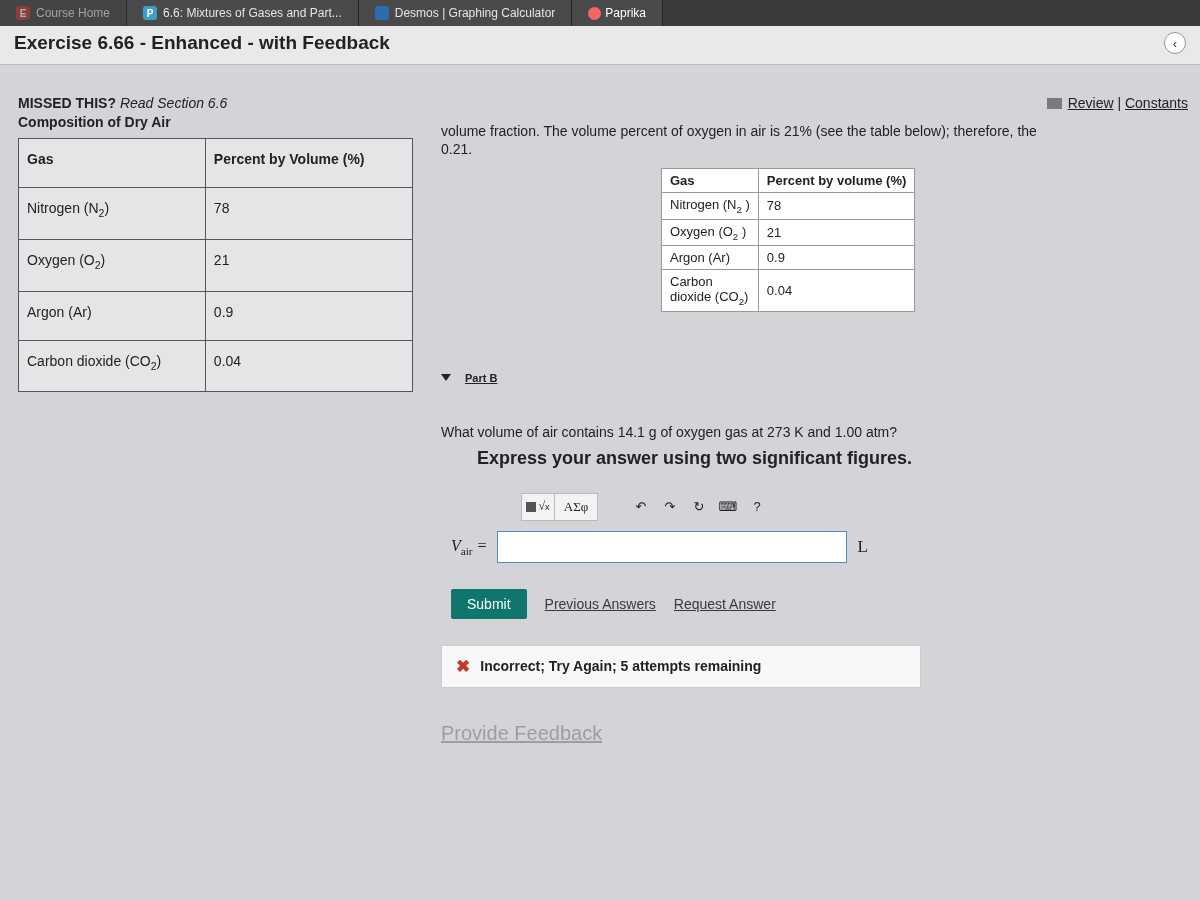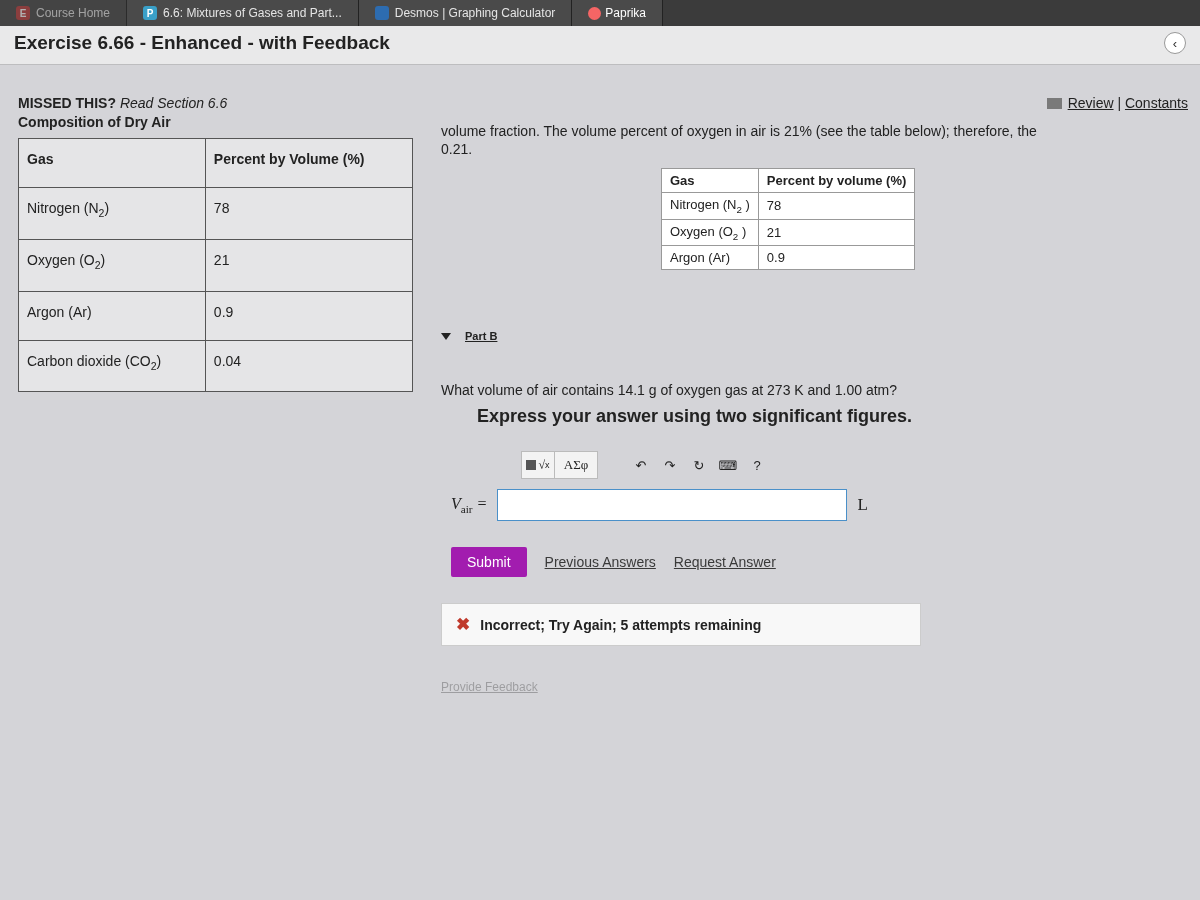--- a/index.html
+++ b/index.html
@@ -155,37 +155,37 @@
     outline: none; padding: 0 8px;
     font-size: 14px;
   }
   .unit { font-family: 'Times New Roman', serif; font-size: 17px; }
   .submit-row {
     margin-top: 26px;
     display: flex; align-items: center; gap: 18px;
     padding-left: 10px;
   }
   .submit-btn {
-    background: #a21caf; color: #fff;
+    background: #0f766e; color: #fff;
     border: none; padding: 7px 16px;
     font-size: 14px; cursor: pointer;
     border-radius: 2px;
   }
   .sublnk { text-decoration: underline; color: #3a3a3a; cursor: pointer; font-size: 14px; }
   .feedback {
     margin-top: 26px;
     padding: 10px 14px;
     border: 1px solid #ccc; background: #f8f8f8;
     display: flex; align-items: center; gap: 10px;
     width: 480px;
     font-size: 14px; font-weight: bold;
   }
   .x-ic { color: #c0392b; font-size: 17px; font-weight: bold; }
   .provide {
-    margin-top: 34px; font-size: 12px;
+    margin-top: 34px; font-size: 20px;
     text-decoration: underline; color: #3a3a3a;
     cursor: pointer;
     opacity: 0.35;
   }
   .paprika { color: #ffffff; display: flex; align-items: center; gap: 4px; }
   .paprika-ic {
     width: 13px; height: 13px; border-radius: 50%;
     background: #f56565;
   }
 </style>
@@ -270,20 +270,24 @@
         <td><span>Nitrogen (N</span><span class="sub">2</span><span> )</span></td>
         <td>78</td>
       </tr>
       <tr>
         <td><span>Oxygen (O</span><span class="sub">2</span><span> )</span></td>
         <td>21</td>
       </tr>
       <tr>
         <td><span>Argon (Ar)</span></td>
         <td>0.9</td>
+      </tr>
+      <tr>
+        <td><span>Carbon</span><br><span>dioxide (CO</span><span class="sub">2</span><span>)</span></td>
+        <td>0.04</td>
       </tr>
     </tbody>
       </table>
 
     <div class="part-head">
       <span class="arrow"></span>
       <span class="lbl">Part B</span>
     </div>
 
     <div class="question">What volume of air contains 14.1 g of oxygen gas at 273 K and 1.00 atm?</div>

